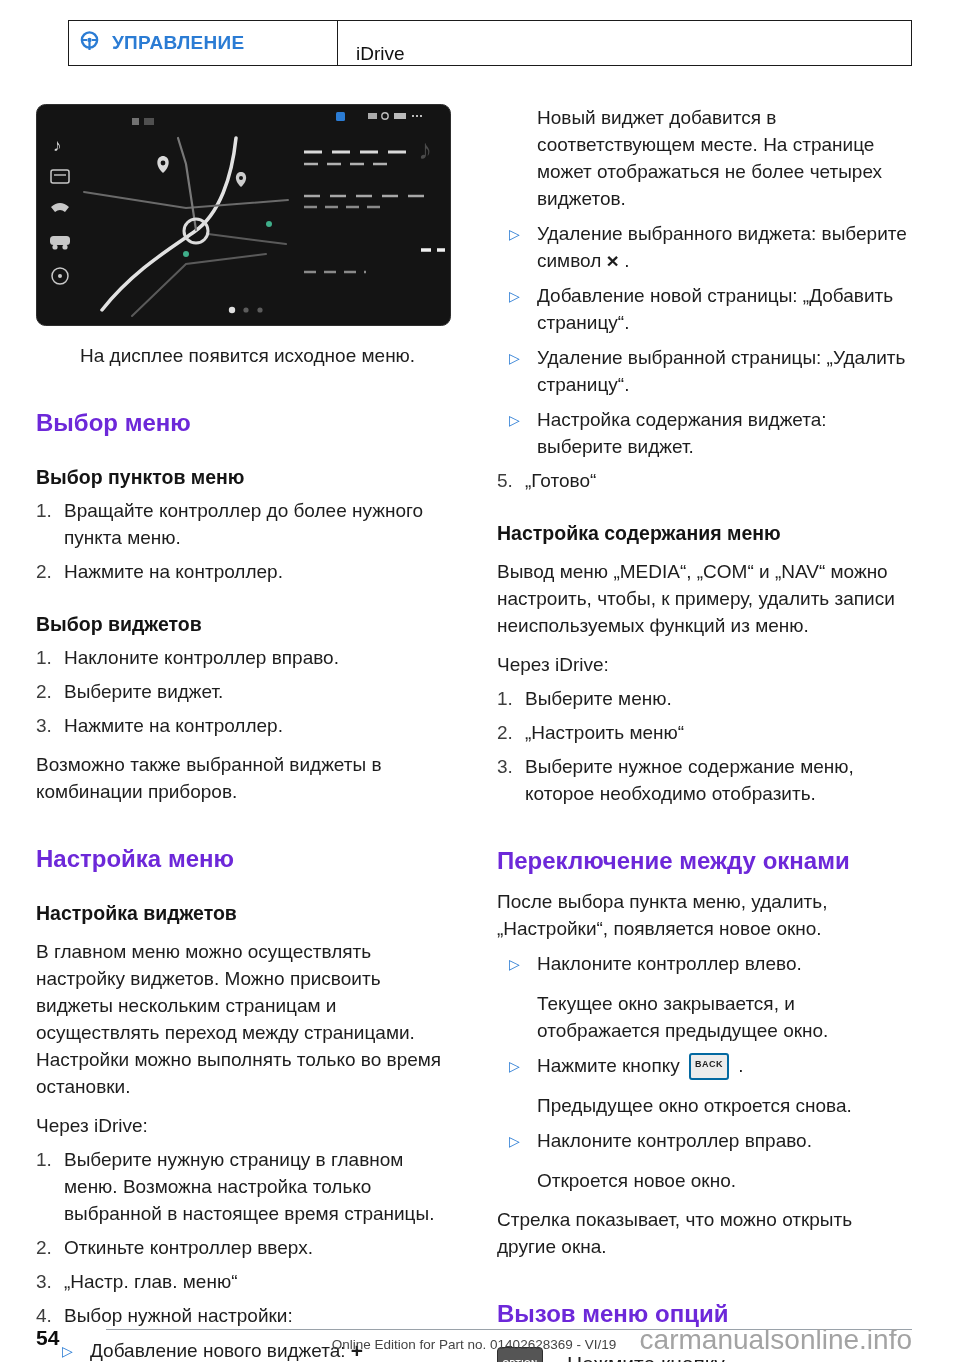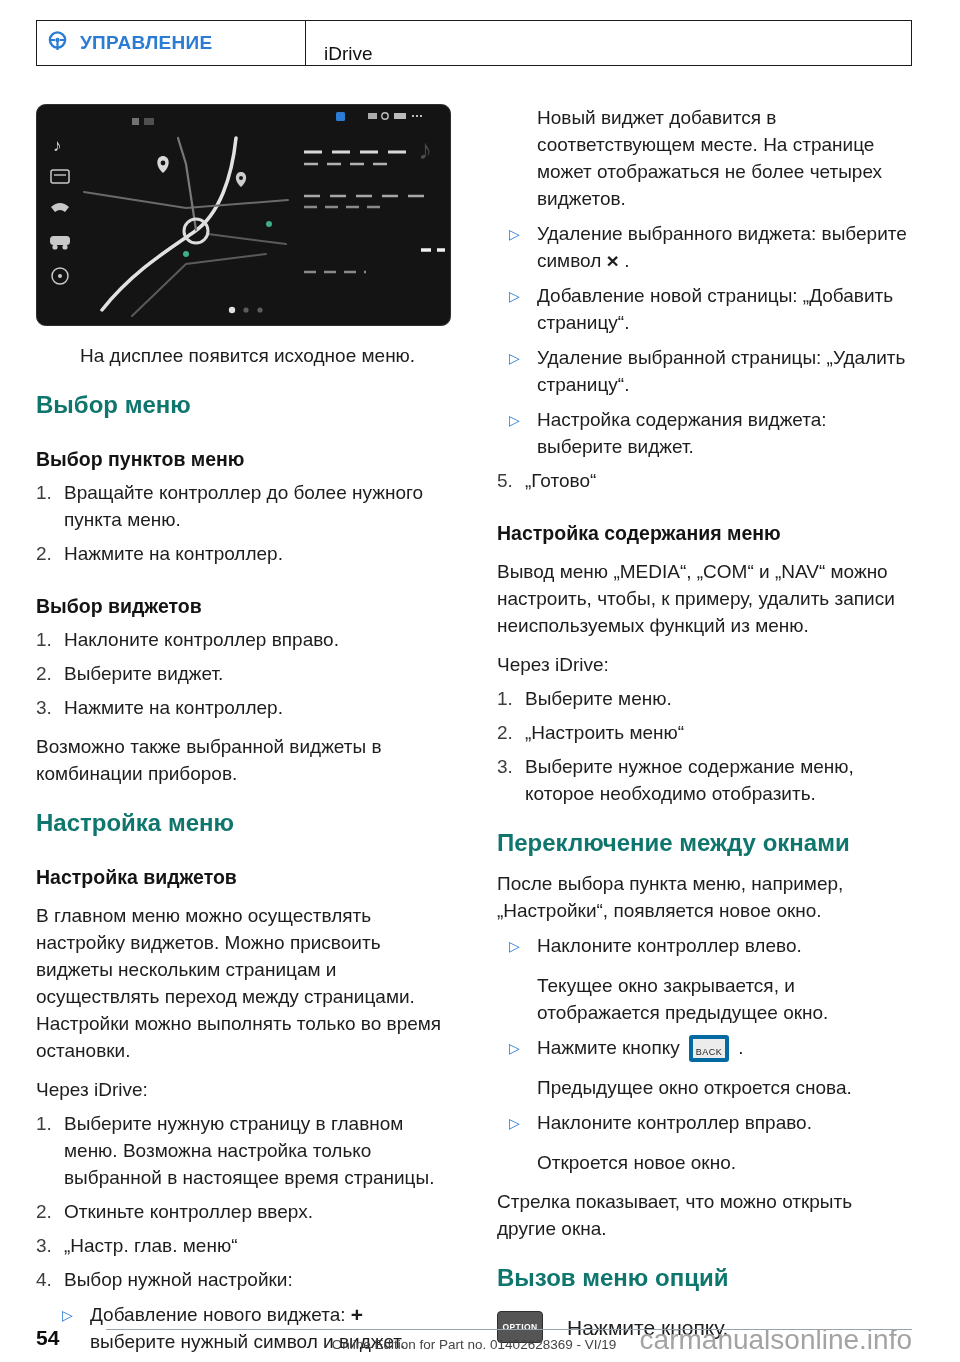--- a/index.html
+++ b/index.html
@@ -6,48 +6,48 @@
   html,body { width:960px; height:1362px; }
   body {
     font-family:"Liberation Sans", sans-serif;
     background:#ffffff; color:#1d1d1d;
     position:relative; overflow:hidden;
   }
   .page { padding:20px 48px 0 36px; position:relative; height:100%; }
 
   
   .hdr { display:flex; height:46px; }
-  .hdr-chapter { width:270px; border:1px solid #1b1b1b; display:flex; align-items:center; gap:12px; padding-left:10px; }
+  .hdr-chapter { width:270px; border:1px solid #1b1b1b; display:flex; align-items:center; gap:12px; padding-left:10px;margin-left:32px; }
   .chapter-label { color:#2b7cd4; font-weight:bold; font-size:19px; letter-spacing:.3px; }
   .hdr-topic { flex:1; border:1px solid #1b1b1b; border-left:none; display:flex; align-items:flex-end; padding-left:18px; font-size:19px; color:#111; }
 
   
   .columns { display:grid; grid-template-columns:1fr 1fr; column-gap:46px; margin-top:38px; }
   .col > :first-child { margin-top:0 !important; }
 
   p { font-size:19px; line-height:27px; margin-top:12px; }
-  h2 { color:#0f766e; font-size:24px; line-height:30px; margin-top:21px; font-weight:bold; }
+  h2 { color:#6d28d9; font-size:24px; line-height:30px; margin-top:39px; font-weight:bold; }
   h3 { font-size:19.5px; line-height:26px; margin-top:26px; font-weight:bold; color:#141414; }
   .caption { margin-top:16px;margin-left:44px; }
 
   .step { display:flex; font-size:19px; line-height:27px; margin-top:7px; }
   .step .num { flex:0 0 28px; color:#3d3d3d; }
   .step .txt { flex:1; }
 
   .arrow-item { display:flex; font-size:19px; line-height:27px; margin-top:8px; padding-left:12px; }
   .arrow-item.deep { padding-left:26px; }
   .tri { flex:0 0 28px; color:#2b7cd4; font-size:14px; padding-top:1px; }
   .arrow-item .txt { flex:1; }
 
   .indent40 { padding-left:40px; }
   .sym { font-weight:bold; font-size:21px; line-height:1; vertical-align:-1px; }
 
-  .btn-back { display:inline-flex; align-items:flex-start; justify-content:center;
-    width:40px; height:27px; border:4px solid #0369a1; background:#ececec;
-    font-size:9px; font-weight:normal; color:#222; border-radius:3px;
+  .btn-back { display:inline-flex; align-items:flex-end; justify-content:center;
+    width:40px; height:27px; border:2px solid #0369a1; background:#ececec;
+    font-size:9px; font-weight:bold; color:#222; border-radius:3px;
     vertical-align:middle; letter-spacing:.5px; margin:0 4px; }
   .option-row { display:flex; align-items:center; gap:24px; margin-top:18px; }
   .btn-option { display:inline-flex; align-items:center; justify-content:center;
     width:46px; height:32px; background:#555; border:1px solid #2e2e2e; border-radius:4px;
     color:#fff; font-size:8.5px; font-weight:bold; letter-spacing:.4px; flex:0 0 46px; }
   .option-row .txt { font-size:21px; line-height:27px; }
 
   .shot { margin-top:0; }
   .shot svg { display:block; }
 
@@ -246,21 +246,21 @@
       <div class="step">
         <span class="num">2.</span>
         <span class="txt">„Настроить меню“</span>
       </div>
       <div class="step">
         <span class="num">3.</span>
         <span class="txt">Выберите нужное содержание меню, которое необходимо отобразить.</span>
       </div>
 
       <h2>Переключение между окнами</h2>
-      <p>После выбора пункта меню, например, „Настройки“, появляется новое окно.</p>
+      <p>После выбора пункта меню, удалить, „Настройки“, появляется новое окно.</p>
 
       <div class="arrow-item">
         <span class="tri">▷</span>
         <span class="txt">Наклоните контроллер влево.</span>
       </div>
       <p class="indent40">Текущее окно закрывается, и отображается предыдущее окно.</p>
 
       <div class="arrow-item">
         <span class="tri">▷</span>
         <span class="txt"><span>Нажмите кнопку</span> <span class="btn-back">

